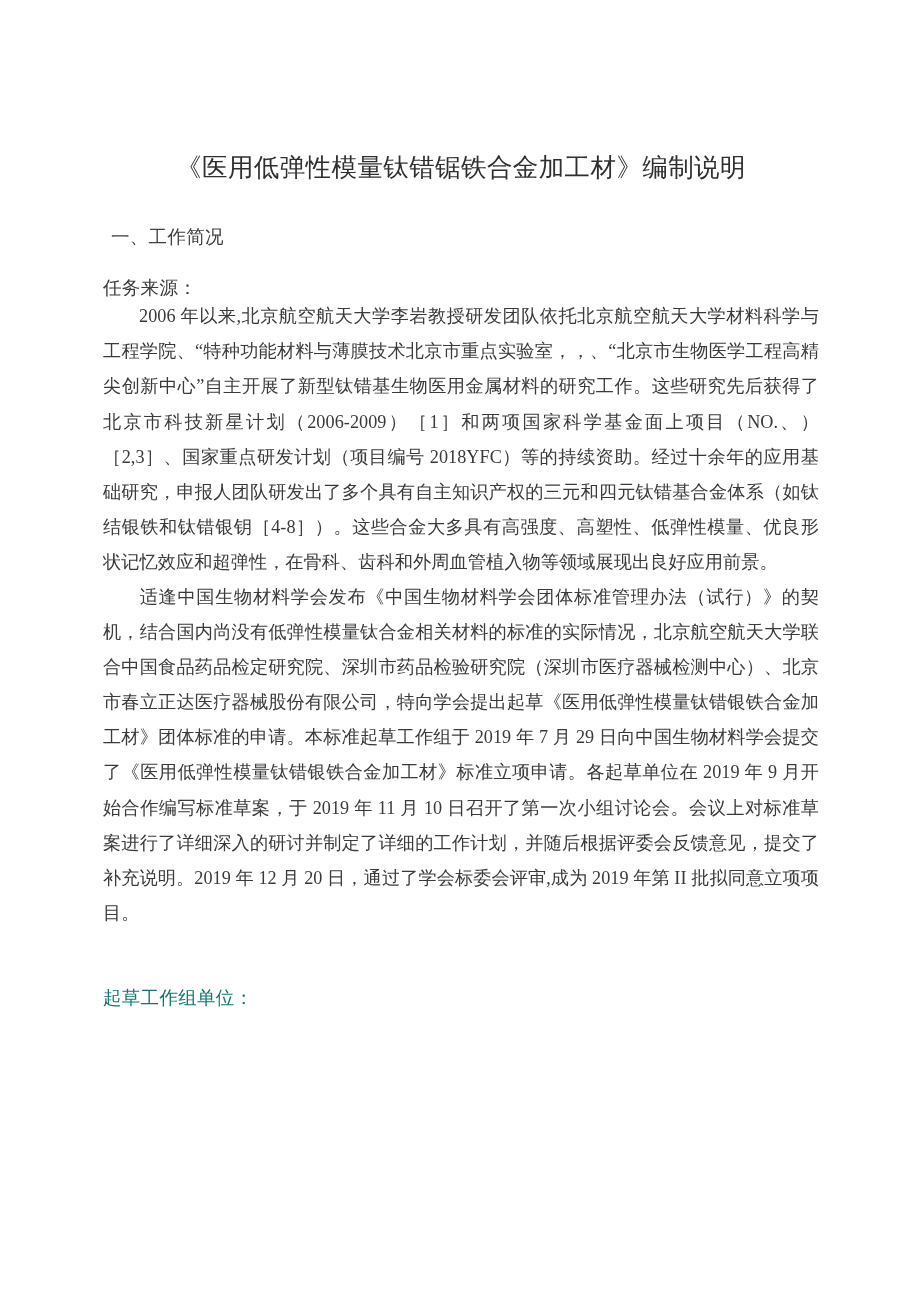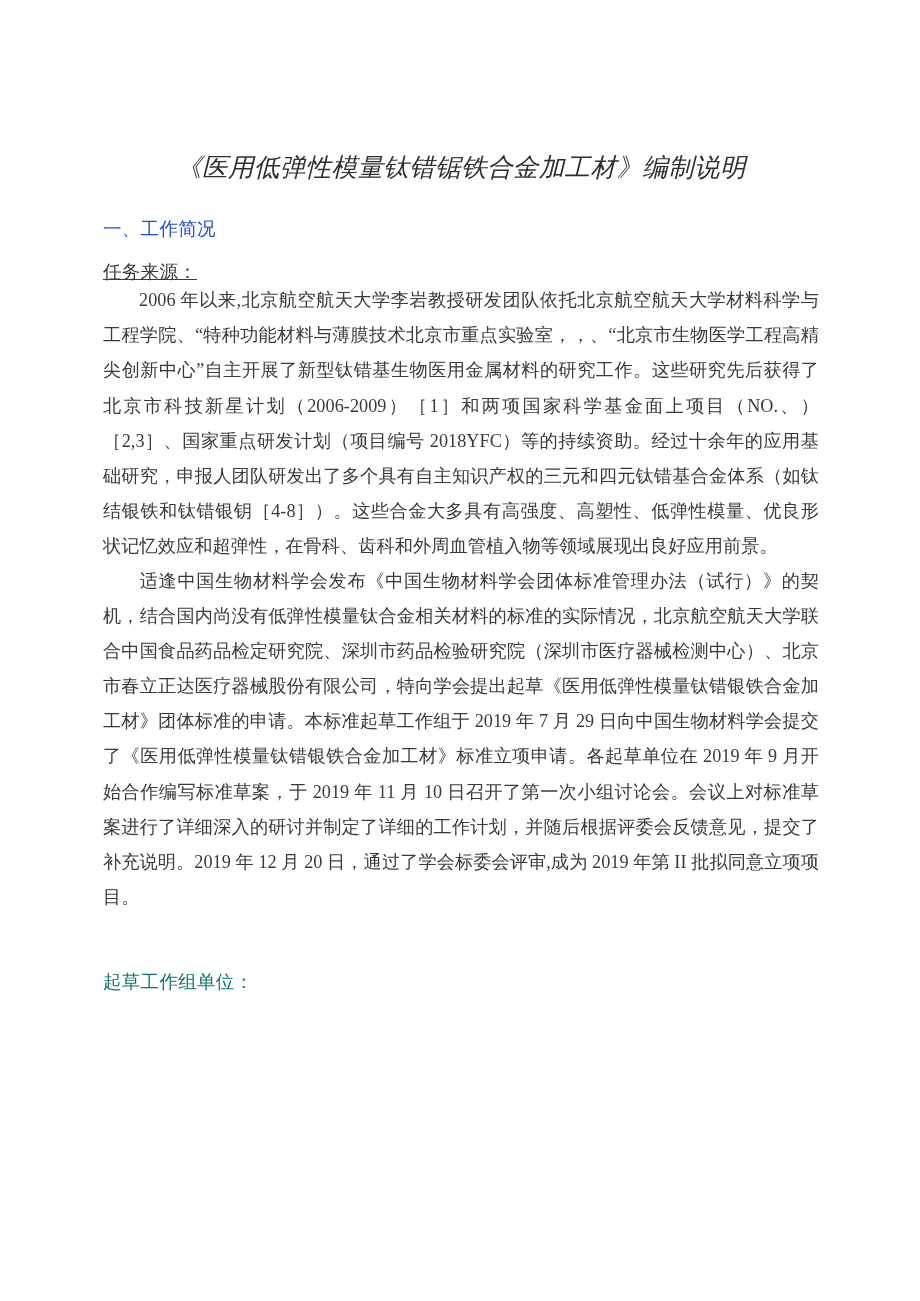--- a/index.html
+++ b/index.html
@@ -29,39 +29,37 @@
   .doc-title {
     text-align: center;
     font-size: 25.5px;
     line-height: 1.25;
     letter-spacing: 0.4px;
     margin: 0;
     padding-top: 152px;
     font-weight: normal;
     color: #2f2f2f;
     white-space: nowrap;
-    font-style: italic;
   }
   .heading-1 {
     font-size: 18.5px;
     line-height: 1.2;
-    margin: 0;
+    margin: 8px;
     padding-top: 34px;
     font-weight: normal;
     letter-spacing: 0.3px;
-    color: #1d4ed8;
+    color: #404040;
   }
   .label-line {
     font-size: 18.5px;
     line-height: 1.2;
     margin: 0;
     padding-top: 21px;
     letter-spacing: 0.3px;
     color: #3a3a3a;
-    text-decoration: underline;
   }
   .para {
     font-size: 18.2px;
     line-height: 35.1px;
     margin: 0;
     text-align: justify;
     text-justify: inter-ideograph;
     text-align-last: left;
     letter-spacing: 0.05px;
     color: #3a3a3a;

